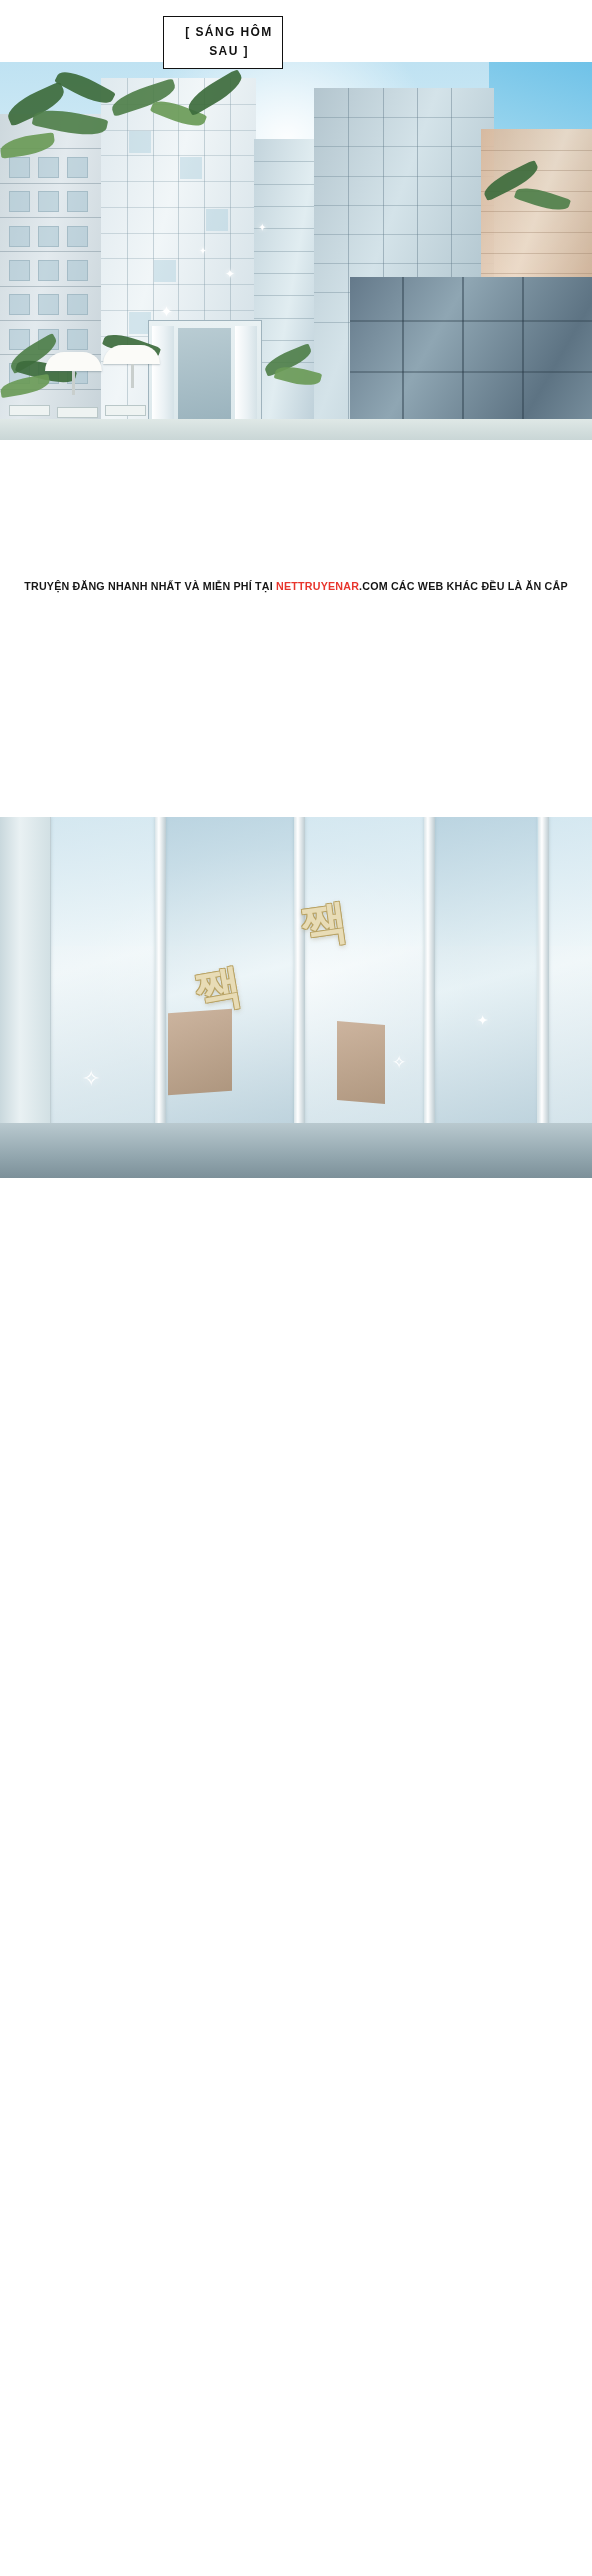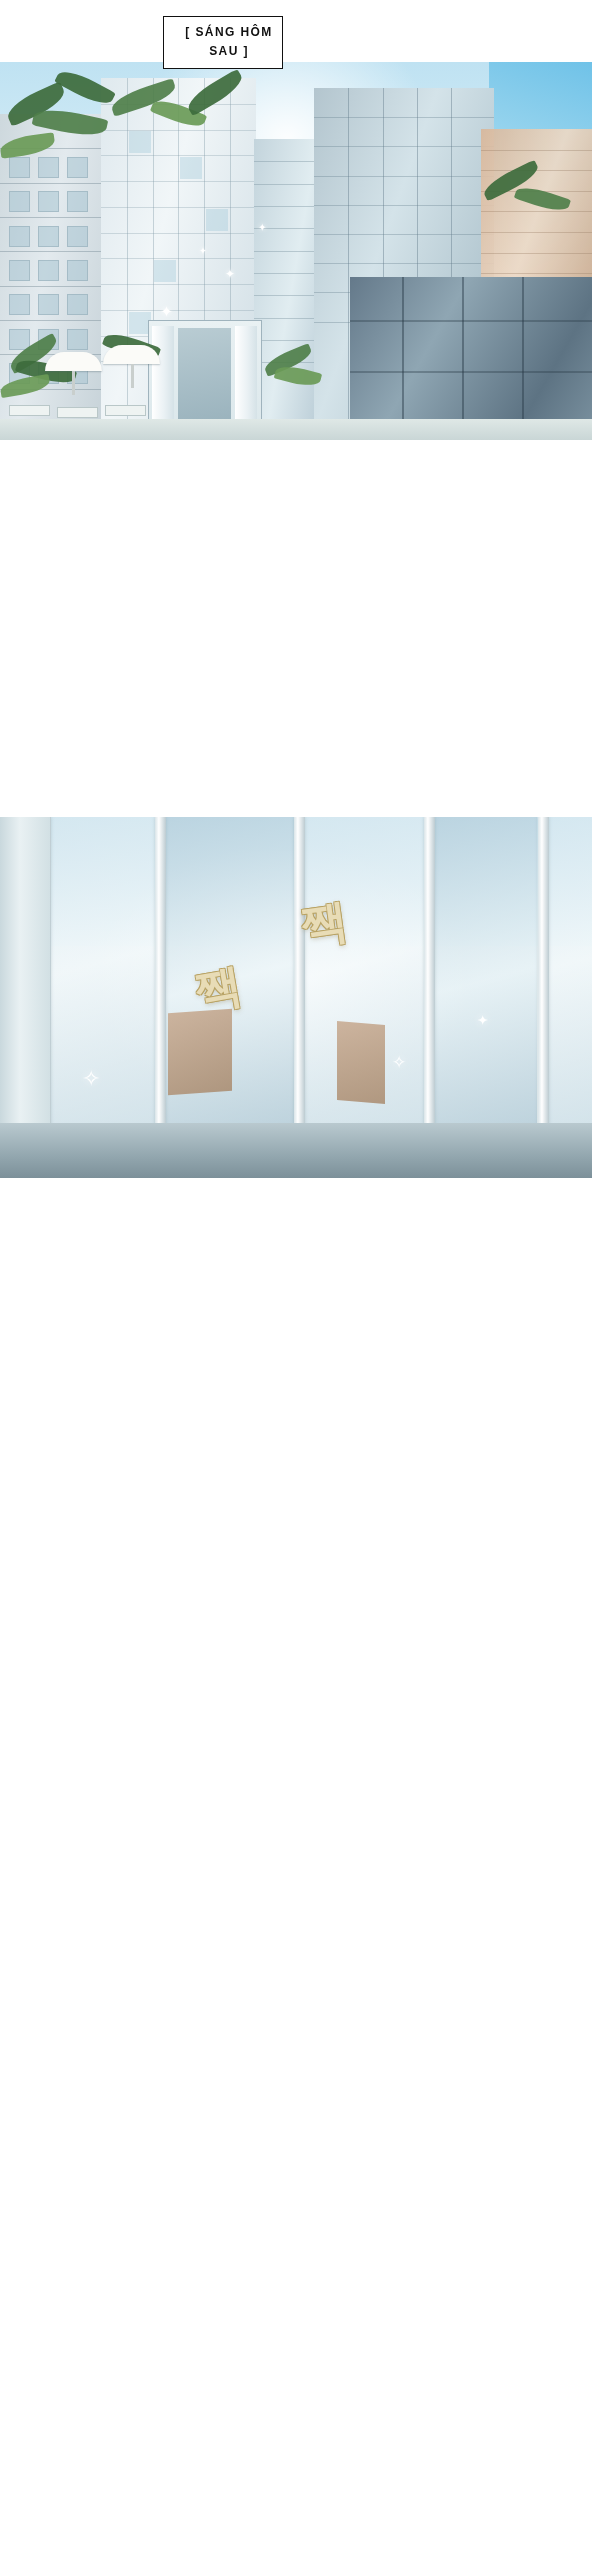--- a/index.html
+++ b/index.html
@@ -574,20 +574,23 @@
     <div class="spark" style="left:225px; top:206px; font-size:12px">✦</div>
     <div class="spark" style="left:258px; top:161px; font-size:10.3px">✦</div>
     <div class="spark" style="left:199px; top:184px; font-size:9.4px">✦</div>
   </div>
 
   <div class="caption-box">
     <div class="caption-line">[ SÁNG HÔM</div>
     <div class="caption-line">SAU ]</div>
   </div>
 
+  <div class="credit">
+    <span>TRUYỆN ĐĂNG NHANH NHẤT VÀ MIỄN PHÍ TẠI </span><span class="brand">NETTRUYENAR</span><span class="brand2">.COM</span><span> CÁC WEB KHÁC ĐỀU LÀ ĂN CẮP</span>
+  </div>
 
 
   <div class="panel-window">
     <div class="pw-sky"></div>
     <div class="pw-glow"></div>
 
     <div class="pane" style="left:50px;  width:105px; height:326px"></div>
     <div class="pane tinted" style="left:165px; width:129px; height:326px"></div>
     <div class="pane" style="left:304px; width:120px; height:326px"></div>
     <div class="pane tinted" style="left:434px; width:103px; height:326px"></div>

